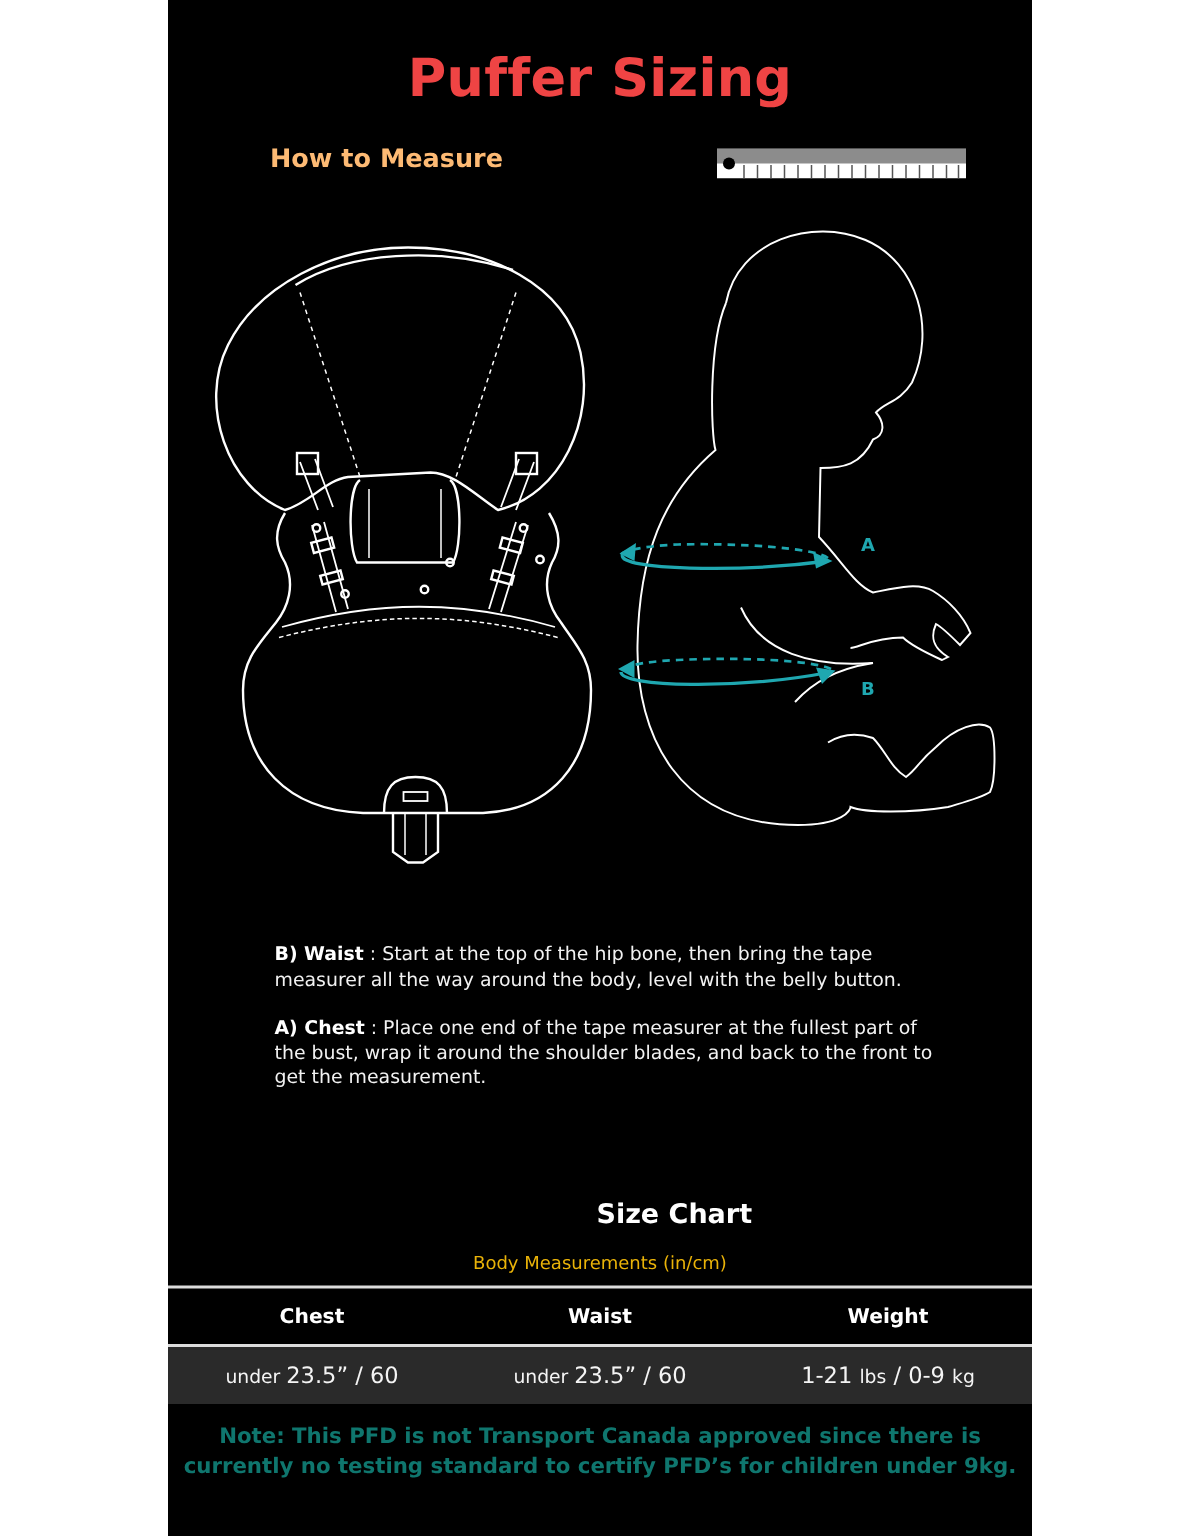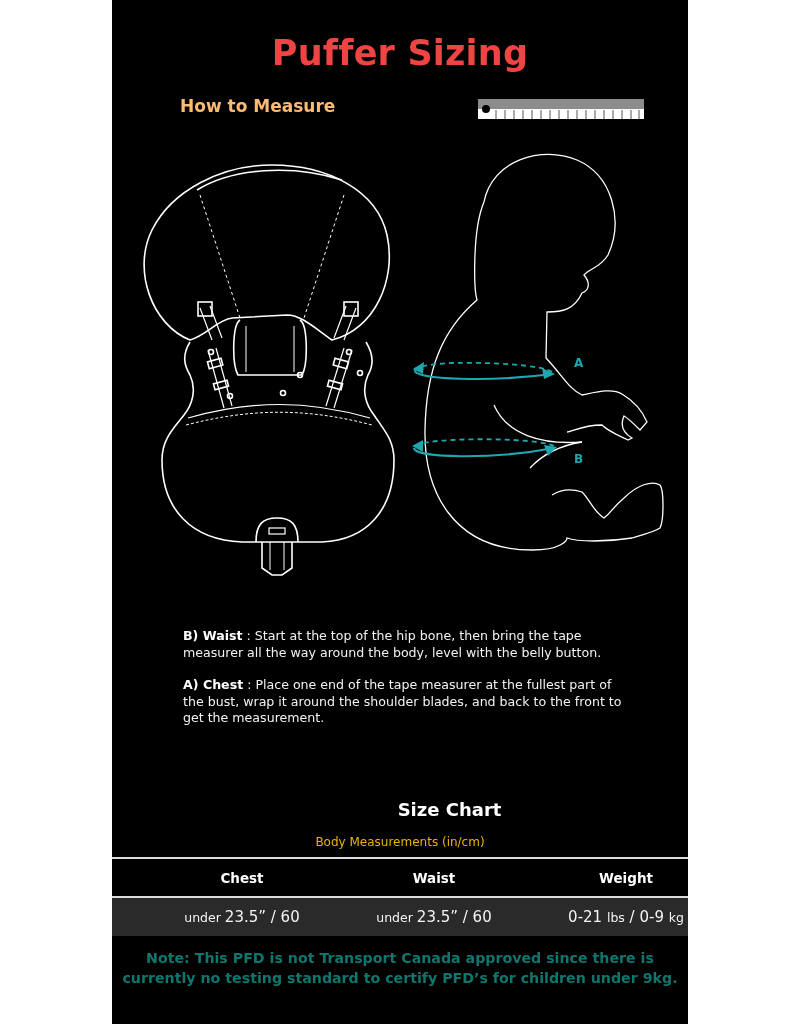--- a/index.html
+++ b/index.html
@@ -34,21 +34,21 @@
   }
   .line1 { position: absolute; left: 0; width: 576px; top: 857px; height: 2px; background: #dcdcdc; }
   .thead {
     position: absolute; left: 0; width: 576px; top: 859px; height: 38px; display: flex; align-items: center;
   }
   .line2 { position: absolute; left: 0; width: 576px; top: 896px; height: 2px; background: #dcdcdc; }
   .trow {
     position: absolute; left: 0; width: 576px; top: 898px; height: 38px; background: #2a2a2a; display: flex; align-items: center;
   }
   .cell { flex: 1; text-align: center; }
-  .c1 { flex: 0 0 192px; padding-left: 34px; } .c2 { flex: 0 0 192px; } .c3 { flex: 0 0 192px; }
+  .c1 { flex: 0 0 192px; } .c2 { flex: 0 0 192px; } .c3 { flex: 0 0 192px; }
   .th { font-weight: bold; font-size: 13.5px; color: #fff; }
   .td { font-size: 15px; color: #f4f4f4; }
   .td .sm { font-size: 12.5px; }
   .note {
     position: absolute; left: 10px; width: 556px; top: 948px; text-align: center; font-weight: bold; font-size: 14.2px; line-height: 20px; color: #0f766e;
   }
 </style>
 </head>
 <body>
 
@@ -167,17 +167,17 @@
   <div class="line1"></div>
   <div class="thead">
     <div class="cell c1 th">Chest</div>
     <div class="cell c2 th">Waist</div>
     <div class="cell c3 th">Weight</div>
   </div>
   <div class="line2"></div>
   <div class="trow">
     <div class="cell c1 td"><span class="sm">under </span><span>23.5” / 60</span></div>
     <div class="cell c2 td"><span class="sm">under </span><span>23.5” / 60</span></div>
-    <div class="cell c3 td"><span>0-21 </span><span class="sm">lbs</span><span> / 0-9 </span><span class="sm">kg</span></div>
+    <div class="cell c3 td"><span>1-21 </span><span class="sm">lbs</span><span> / 0-9 </span><span class="sm">kg</span></div>
   </div>
 
   <div class="note">Note: This PFD is not Transport Canada approved since there is currently no testing standard to certify PFD’s for children under 9kg.</div>
 </div>
 
 </body></html>

